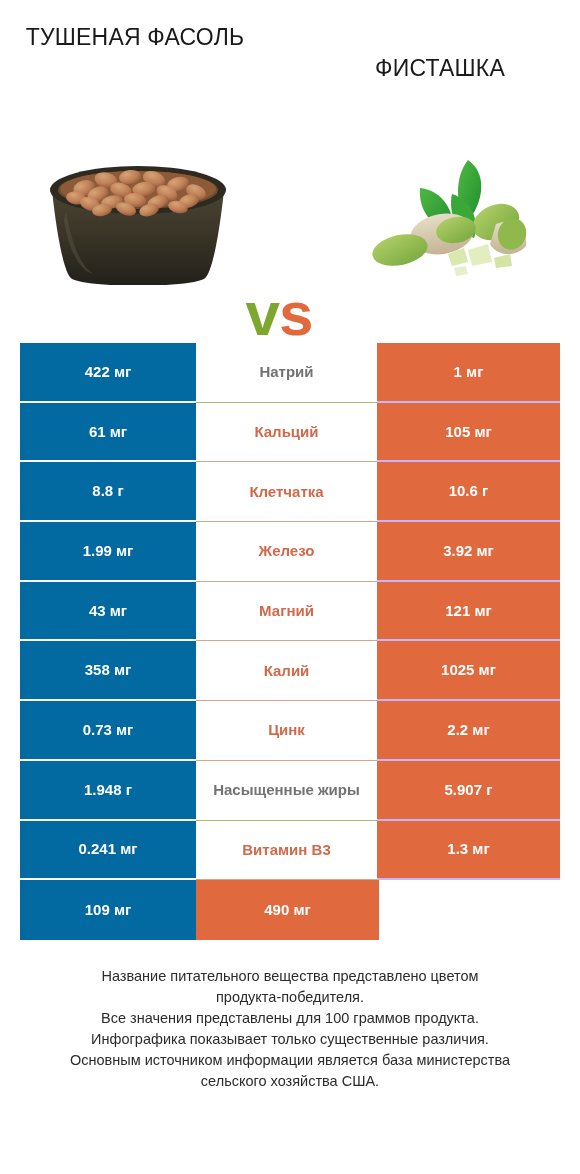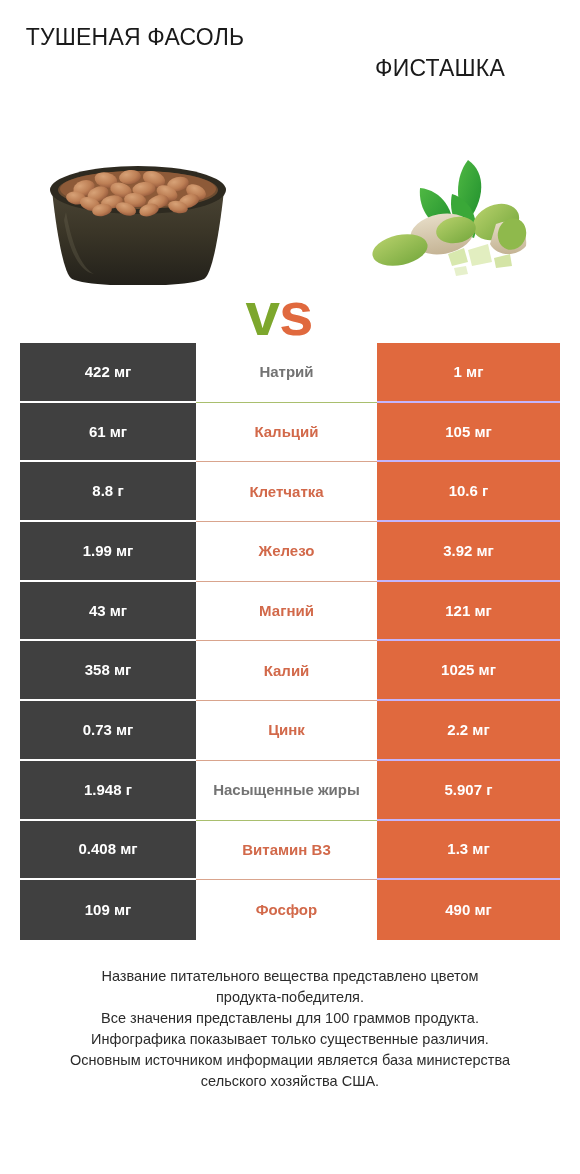--- a/index.html
+++ b/index.html
@@ -101,21 +101,21 @@
     display: flex;
     align-items: center;
     justify-content: center;
     text-align: center;
     font-size: 15px;
     font-weight: 700;
     line-height: 18px;
   }
   .cell-left {
     width: 176px;
-    background: #404040;
+    background: #0369a1;
     color: #ffffff;
     border-bottom: 2px solid #ffffff;
   }
   .cell-right {
     width: 183px;
     background: #e0693e;
     color: #ffffff;
     border-bottom: 2px solid #c4b5fd;
   }
   .cell-mid {
@@ -278,27 +278,26 @@
         <div class="cell cell-left">0.73 мг</div>
         <div class="cell cell-mid win-right">Цинк</div>
         <div class="cell cell-right">2.2 мг</div>
       </div>
       <div class="row">
         <div class="cell cell-left">1.948 г</div>
         <div class="cell cell-mid win-left">Насыщенные жиры</div>
         <div class="cell cell-right">5.907 г</div>
       </div>
       <div class="row">
-        <div class="cell cell-left">0.408 мг</div>
+        <div class="cell cell-left">0.241 мг</div>
         <div class="cell cell-mid win-right">Витамин B3</div>
         <div class="cell cell-right">1.3 мг</div>
       </div>
       <div class="row">
         <div class="cell cell-left">109 мг</div>
-        <div class="cell cell-mid win-right">Фосфор</div>
         <div class="cell cell-right">490 мг</div>
       </div>
     </div>
 
   <div class="footer">
     <p>Название питательного вещества представлено цветом</p>
     <p>продукта-победителя.</p>
     <p>Все значения представлены для 100 граммов продукта.</p>
     <p>Инфографика показывает только существенные различия.</p>
     <p>Основным источником информации является база министерства</p>

